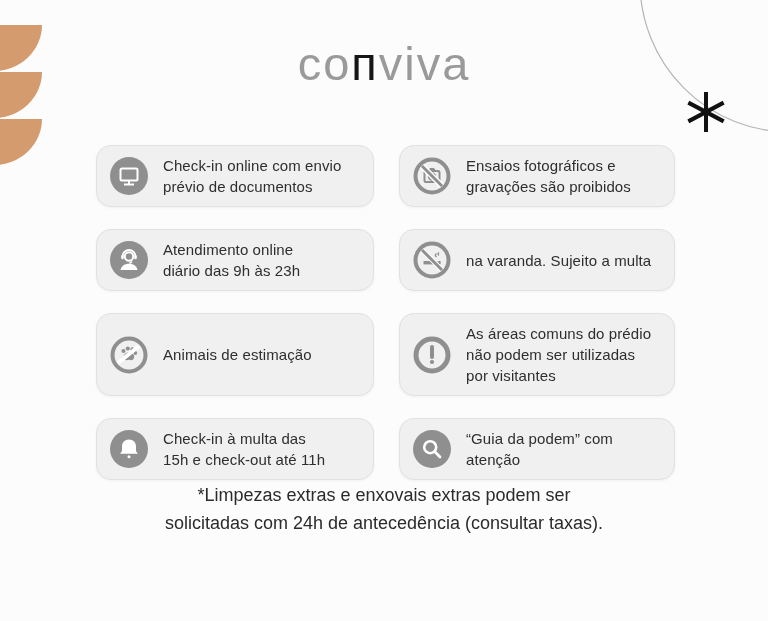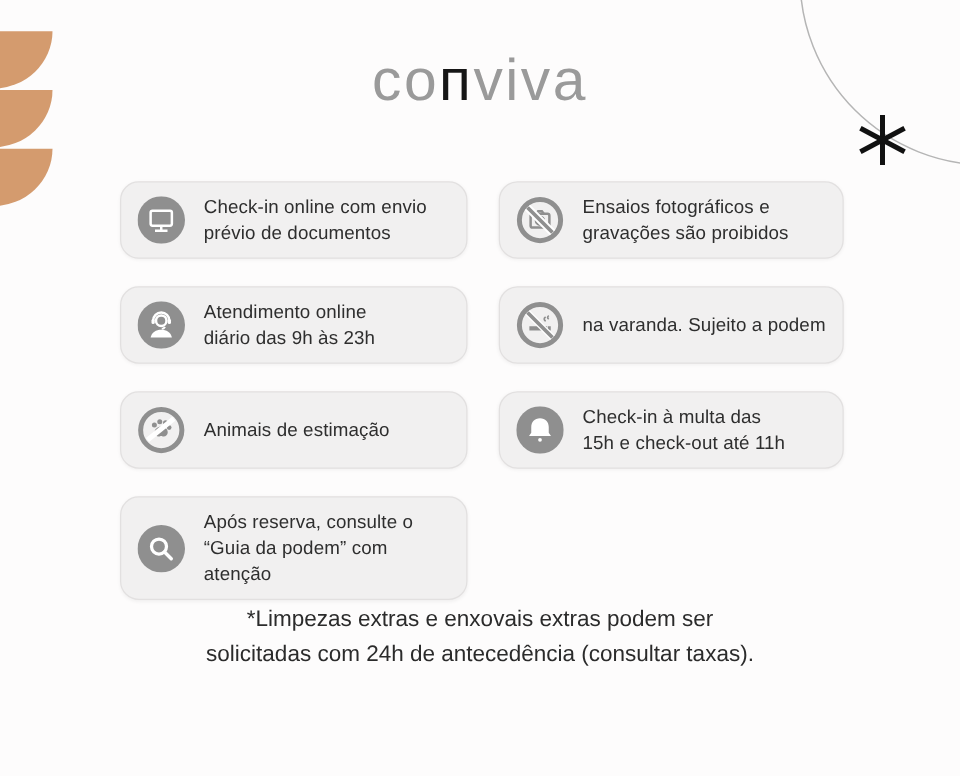--- a/index.html
+++ b/index.html
@@ -140,41 +140,55 @@
       <svg viewBox="0 0 38 38" width="38" height="38">
         <circle cx="19" cy="19" r="16.5" fill="none" stroke="#8f8f8f" stroke-width="4"></circle>
         <rect x="10.5" y="20" width="14" height="3.4" fill="#8f8f8f"></rect>
         <rect x="25.2" y="20" width="2.4" height="3.4" fill="#8f8f8f"></rect>
         <path d="M23.5 12.5c-1.5 1-1.5 2.5 0 3.5M26 11.5c-1.2.8-1.2 2 0 2.8" fill="none" stroke="#8f8f8f" stroke-width="1.4"></path>
         <line x1="9" y1="9" x2="29" y2="29" stroke="#fff" stroke-width="5"></line>
         <line x1="9" y1="9" x2="29" y2="29" stroke="#8f8f8f" stroke-width="3"></line>
       </svg>
     </span>
     <div class="card-text">
-        <span>na varanda. Sujeito a podem</span>
+        <span>na varanda. Sujeito a multa</span>
     </div>
   </div>
 
   <div class="card">
     <span class="icon-wrap">
       <svg viewBox="0 0 38 38" width="38" height="38">
         <circle cx="13.5" cy="15" r="2" fill="#8f8f8f"></circle>
         <circle cx="17.8" cy="12.4" r="2" fill="#8f8f8f"></circle>
         <circle cx="22.4" cy="13.2" r="2" fill="#8f8f8f"></circle>
         <circle cx="25.3" cy="17" r="1.9" fill="#8f8f8f"></circle>
         <path d="M19.2 16.2c2.6 0 5 2.2 5 4.6 0 2-1.5 3.4-3.3 3.4-1 0-1.4-.4-2-.4s-1 .4-2 .4c-1.8 0-3.3-1.4-3.3-3.4 0-2.4 2.6-4.6 5.6-4.6z" fill="#8f8f8f"></path>
         <line x1="8" y1="27" x2="29" y2="10" stroke="#fff" stroke-width="4"></line>
         <circle cx="19" cy="19" r="16.5" fill="none" stroke="#8f8f8f" stroke-width="4"></circle>
       </svg>
     </span>
     <div class="card-text">
       <span>Animais de estimação</span>
     </div>
   </div>
 
+  <div class="card">
+    <span class="icon-wrap">
+      <svg viewBox="0 0 38 38" width="38" height="38">
+        <circle cx="19" cy="19" r="16" fill="none" stroke="#8f8f8f" stroke-width="5"></circle>
+        <line x1="19" y1="11" x2="19" y2="21" stroke="#8f8f8f" stroke-width="4" stroke-linecap="round"></line>
+        <circle cx="19" cy="26" r="2.1" fill="#8f8f8f"></circle>
+      </svg>
+    </span>
+    <div class="card-text">
+      <span>As áreas comuns do prédio</span>
+        <span>não podem ser utilizadas</span>
+        <span>por visitantes</span>
+    </div>
+  </div>
 
   <div class="card">
     <span class="icon-wrap">
       <svg viewBox="0 0 38 38" width="38" height="38">
         <circle cx="19" cy="19" r="19" fill="#8f8f8f"></circle>
         <path d="M19 9.5c-4.3 0-7 3.1-7 7v4.6l-1.8 2.6h17.6l-1.8-2.6v-4.6c0-3.9-2.7-7-7-7z" fill="#fff"></path>
         <circle cx="19" cy="26.8" r="1.5" fill="#fff"></circle>
       </svg>
     </span>
     <div class="card-text">
@@ -185,21 +199,20 @@
 
   <div class="card">
     <span class="icon-wrap">
       <svg viewBox="0 0 38 38" width="38" height="38">
         <circle cx="19" cy="19" r="19" fill="#8f8f8f"></circle>
         <circle cx="17.2" cy="17.2" r="6" fill="none" stroke="#fff" stroke-width="2.6"></circle>
         <line x1="21.6" y1="21.6" x2="27" y2="27" stroke="#fff" stroke-width="2.8" stroke-linecap="round"></line>
       </svg>
     </span>
     <div class="card-text">
-      <span>Após reserva, consulte o</span>
         <span>“Guia da podem” com atenção</span>
     </div>
   </div>
 
 </div>
 
 <div class="footer">
   <span>*Limpezas extras e enxovais extras podem ser</span>
   <span>solicitadas com 24h de antecedência (consultar taxas).</span>
 </div>

